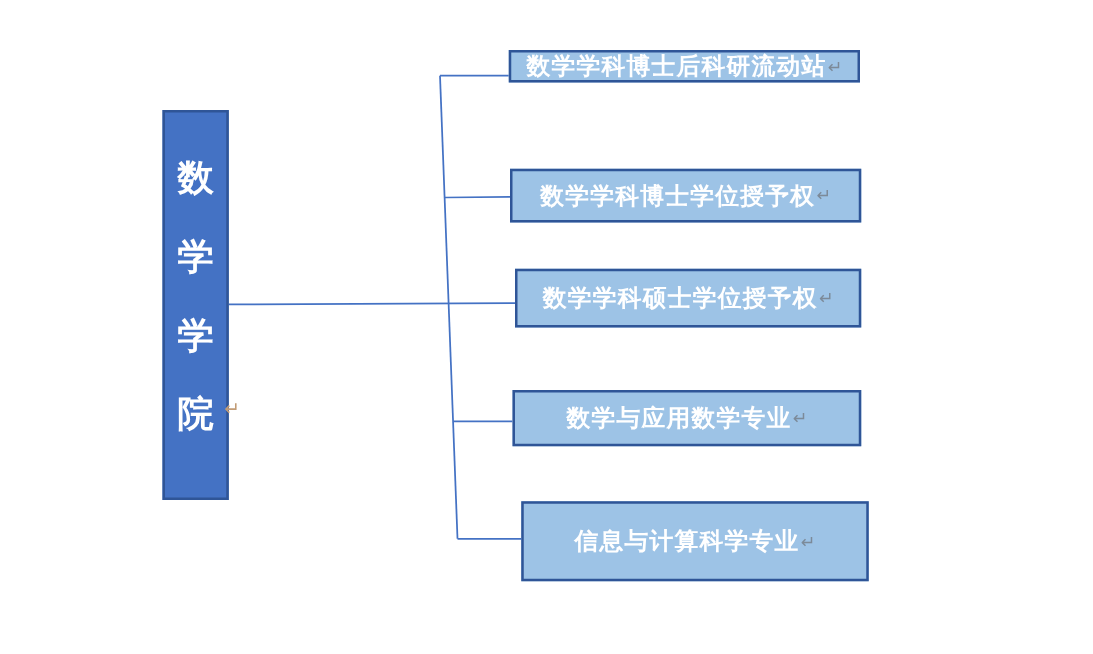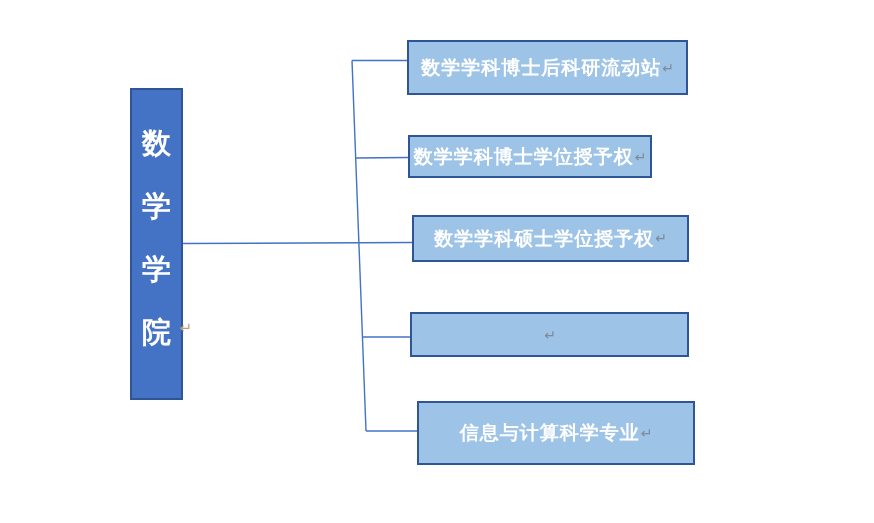--- a/index.html
+++ b/index.html
@@ -76,22 +76,22 @@
     font-size: 19px;
     font-weight: bold;
     letter-spacing: 1px;
   }
   .node-mark {
     color: #7C8A99;
     font-size: 14px;
     margin-left: 1px;
     font-weight: normal;
   }
-  .node-1 { left: 407px; top: 40px;  width: 281px; height: 55px; }
-  .node-2 { left: 408px; top: 135px; width: 244px; height: 43px; }
+  .node-1 { left: 407px; top: 40px;  width: 281px; height: 26px; }
+  .node-2 { left: 408px; top: 135px; width: 281px; height: 43px; }
   .node-3 { left: 412px; top: 215px; width: 277px; height: 47px; font-family: Liberation Serif, serif; }
   .node-4 { left: 410px; top: 312px; width: 279px; height: 45px; }
   .node-5 { left: 417px; top: 401px; width: 278px; height: 64px; }
 </style>
 </head>
 <body>
 
 <div class="canvas">
 
   <svg class="connectors" viewBox="0 0 874 523" xmlns="http://www.w3.org/2000/svg">
@@ -120,20 +120,21 @@
     <span class="node-label">数学学科博士学位授予权</span>
       <span class="node-mark">↵</span>
   </div>
 
   <div class="node node-3">
     <span class="node-label">数学学科硕士学位授予权</span>
       <span class="node-mark">↵</span>
   </div>
 
   <div class="node node-4">
+    <span class="node-label">数学与应用数学专业</span>
       <span class="node-mark">↵</span>
   </div>
 
   <div class="node node-5">
     <span class="node-label">信息与计算科学专业</span>
       <span class="node-mark">↵</span>
   </div>
 
 </div>
 

